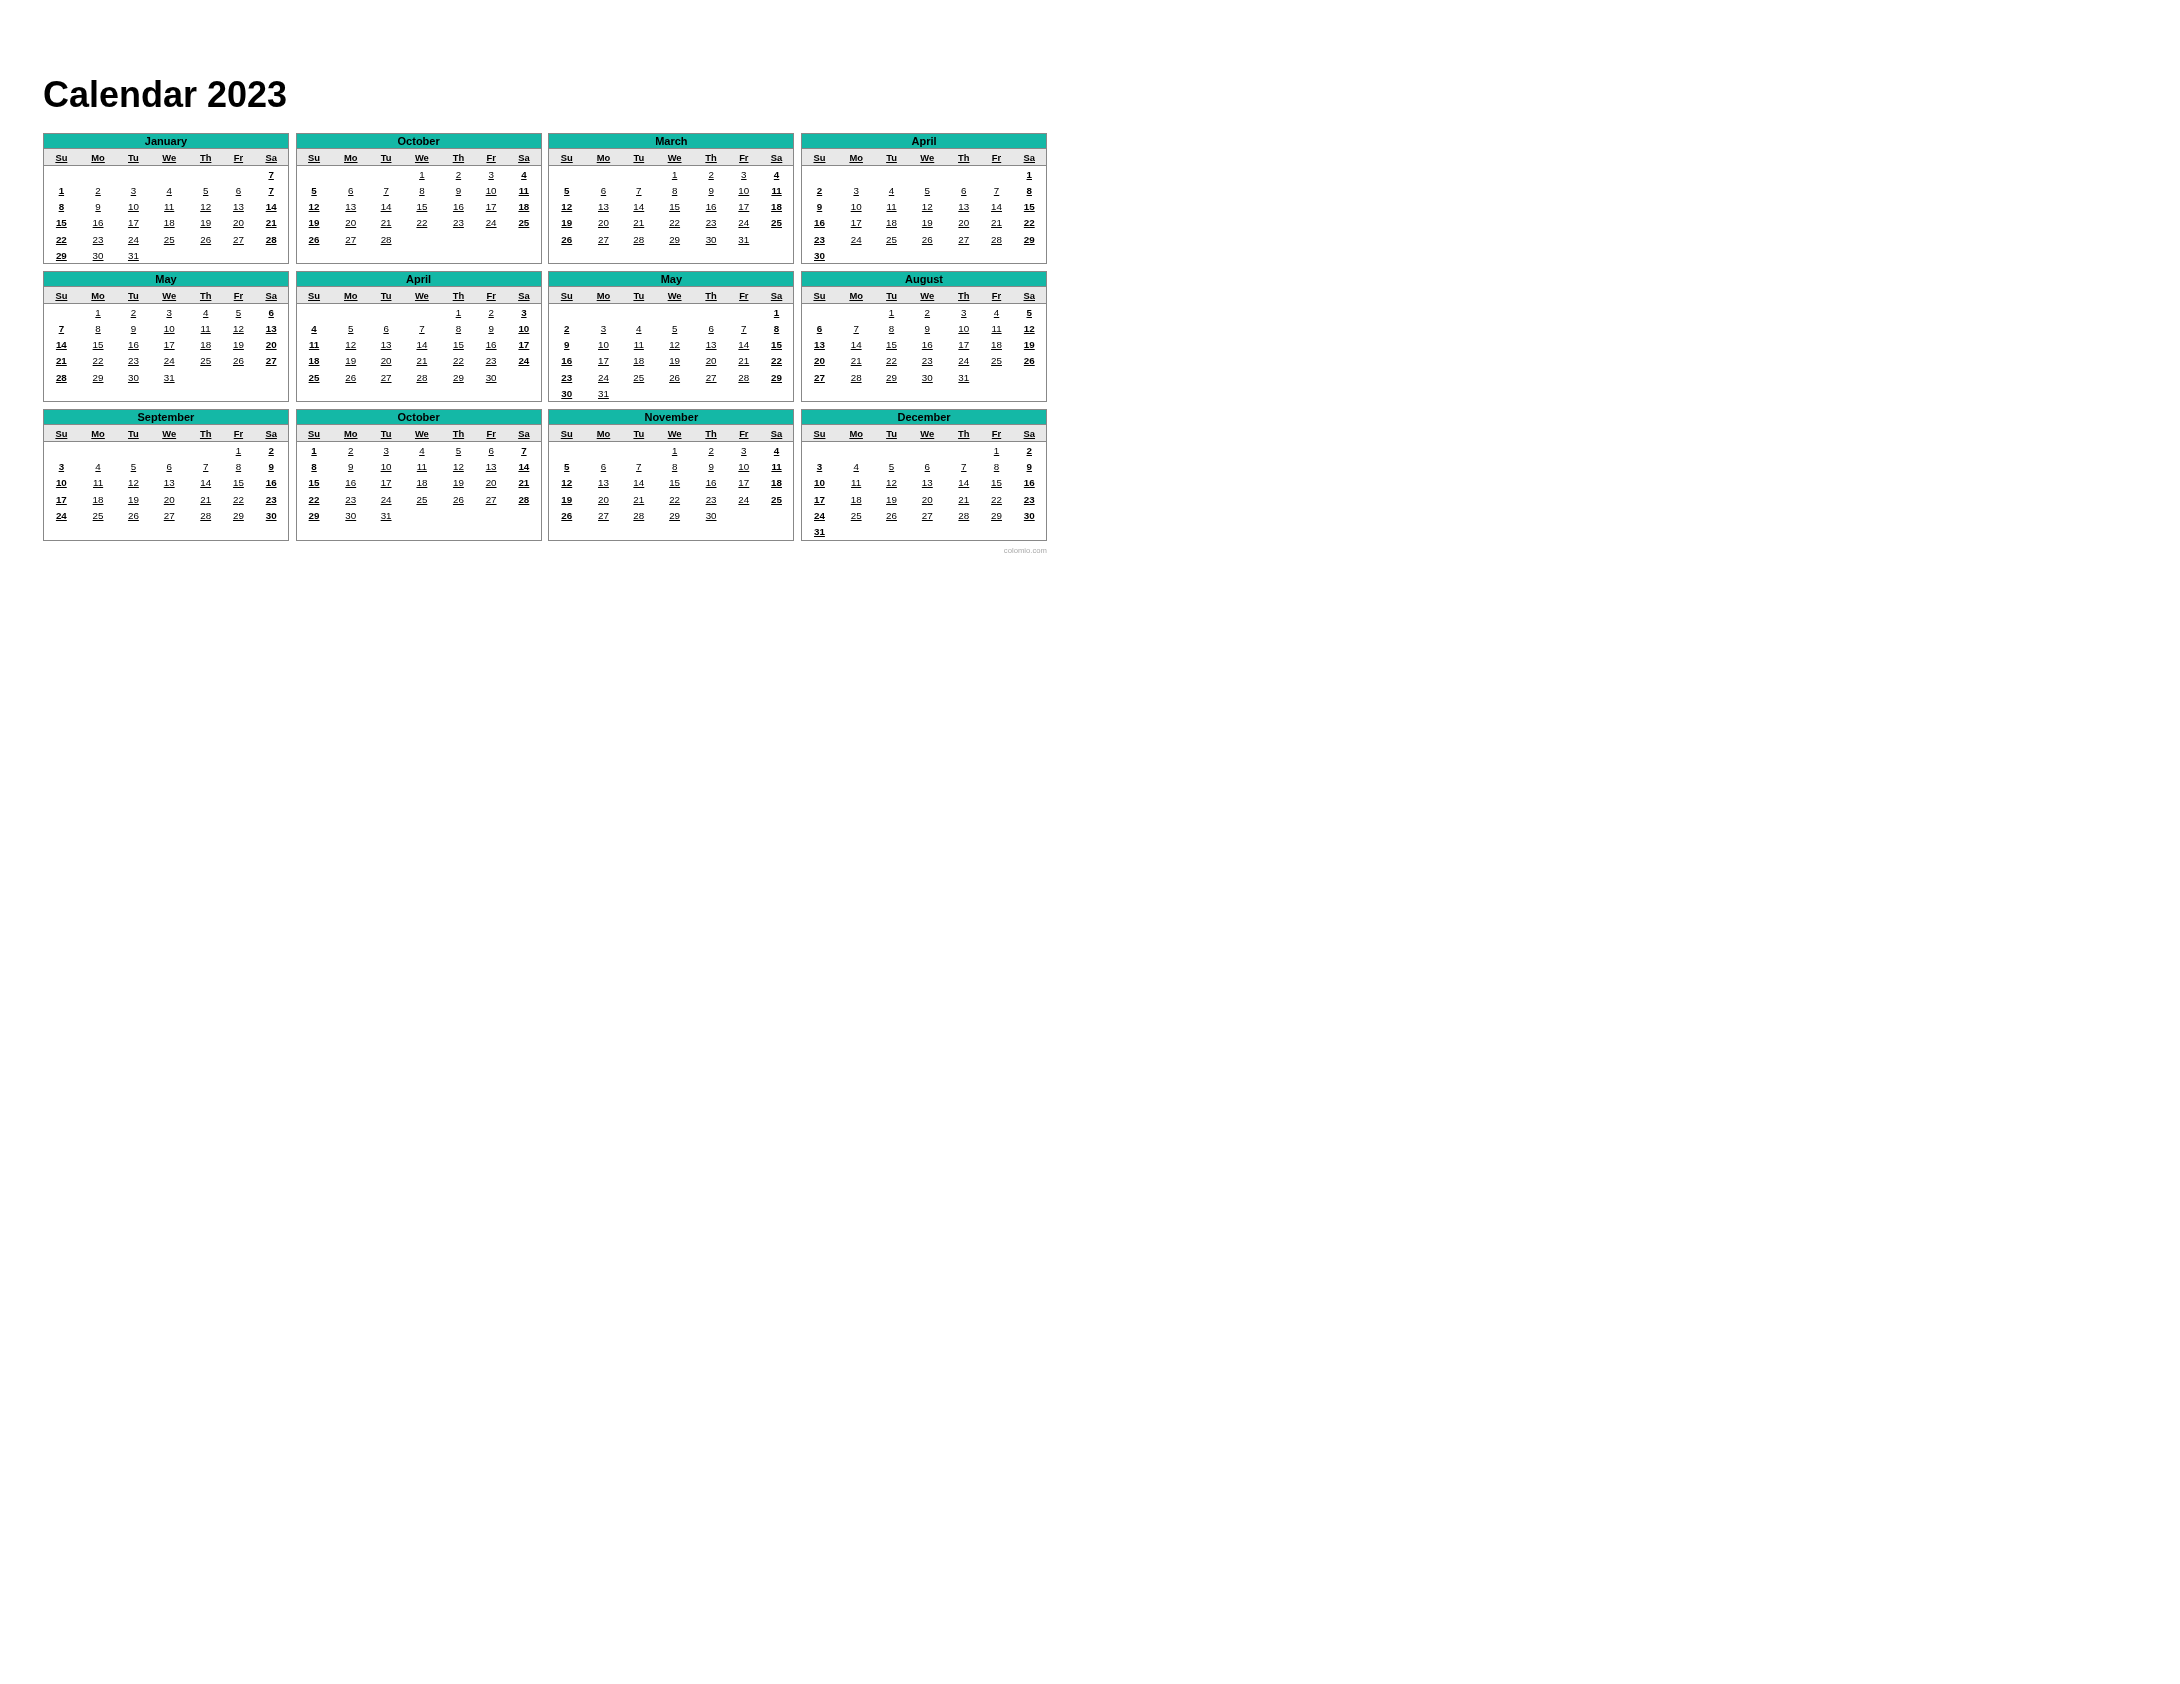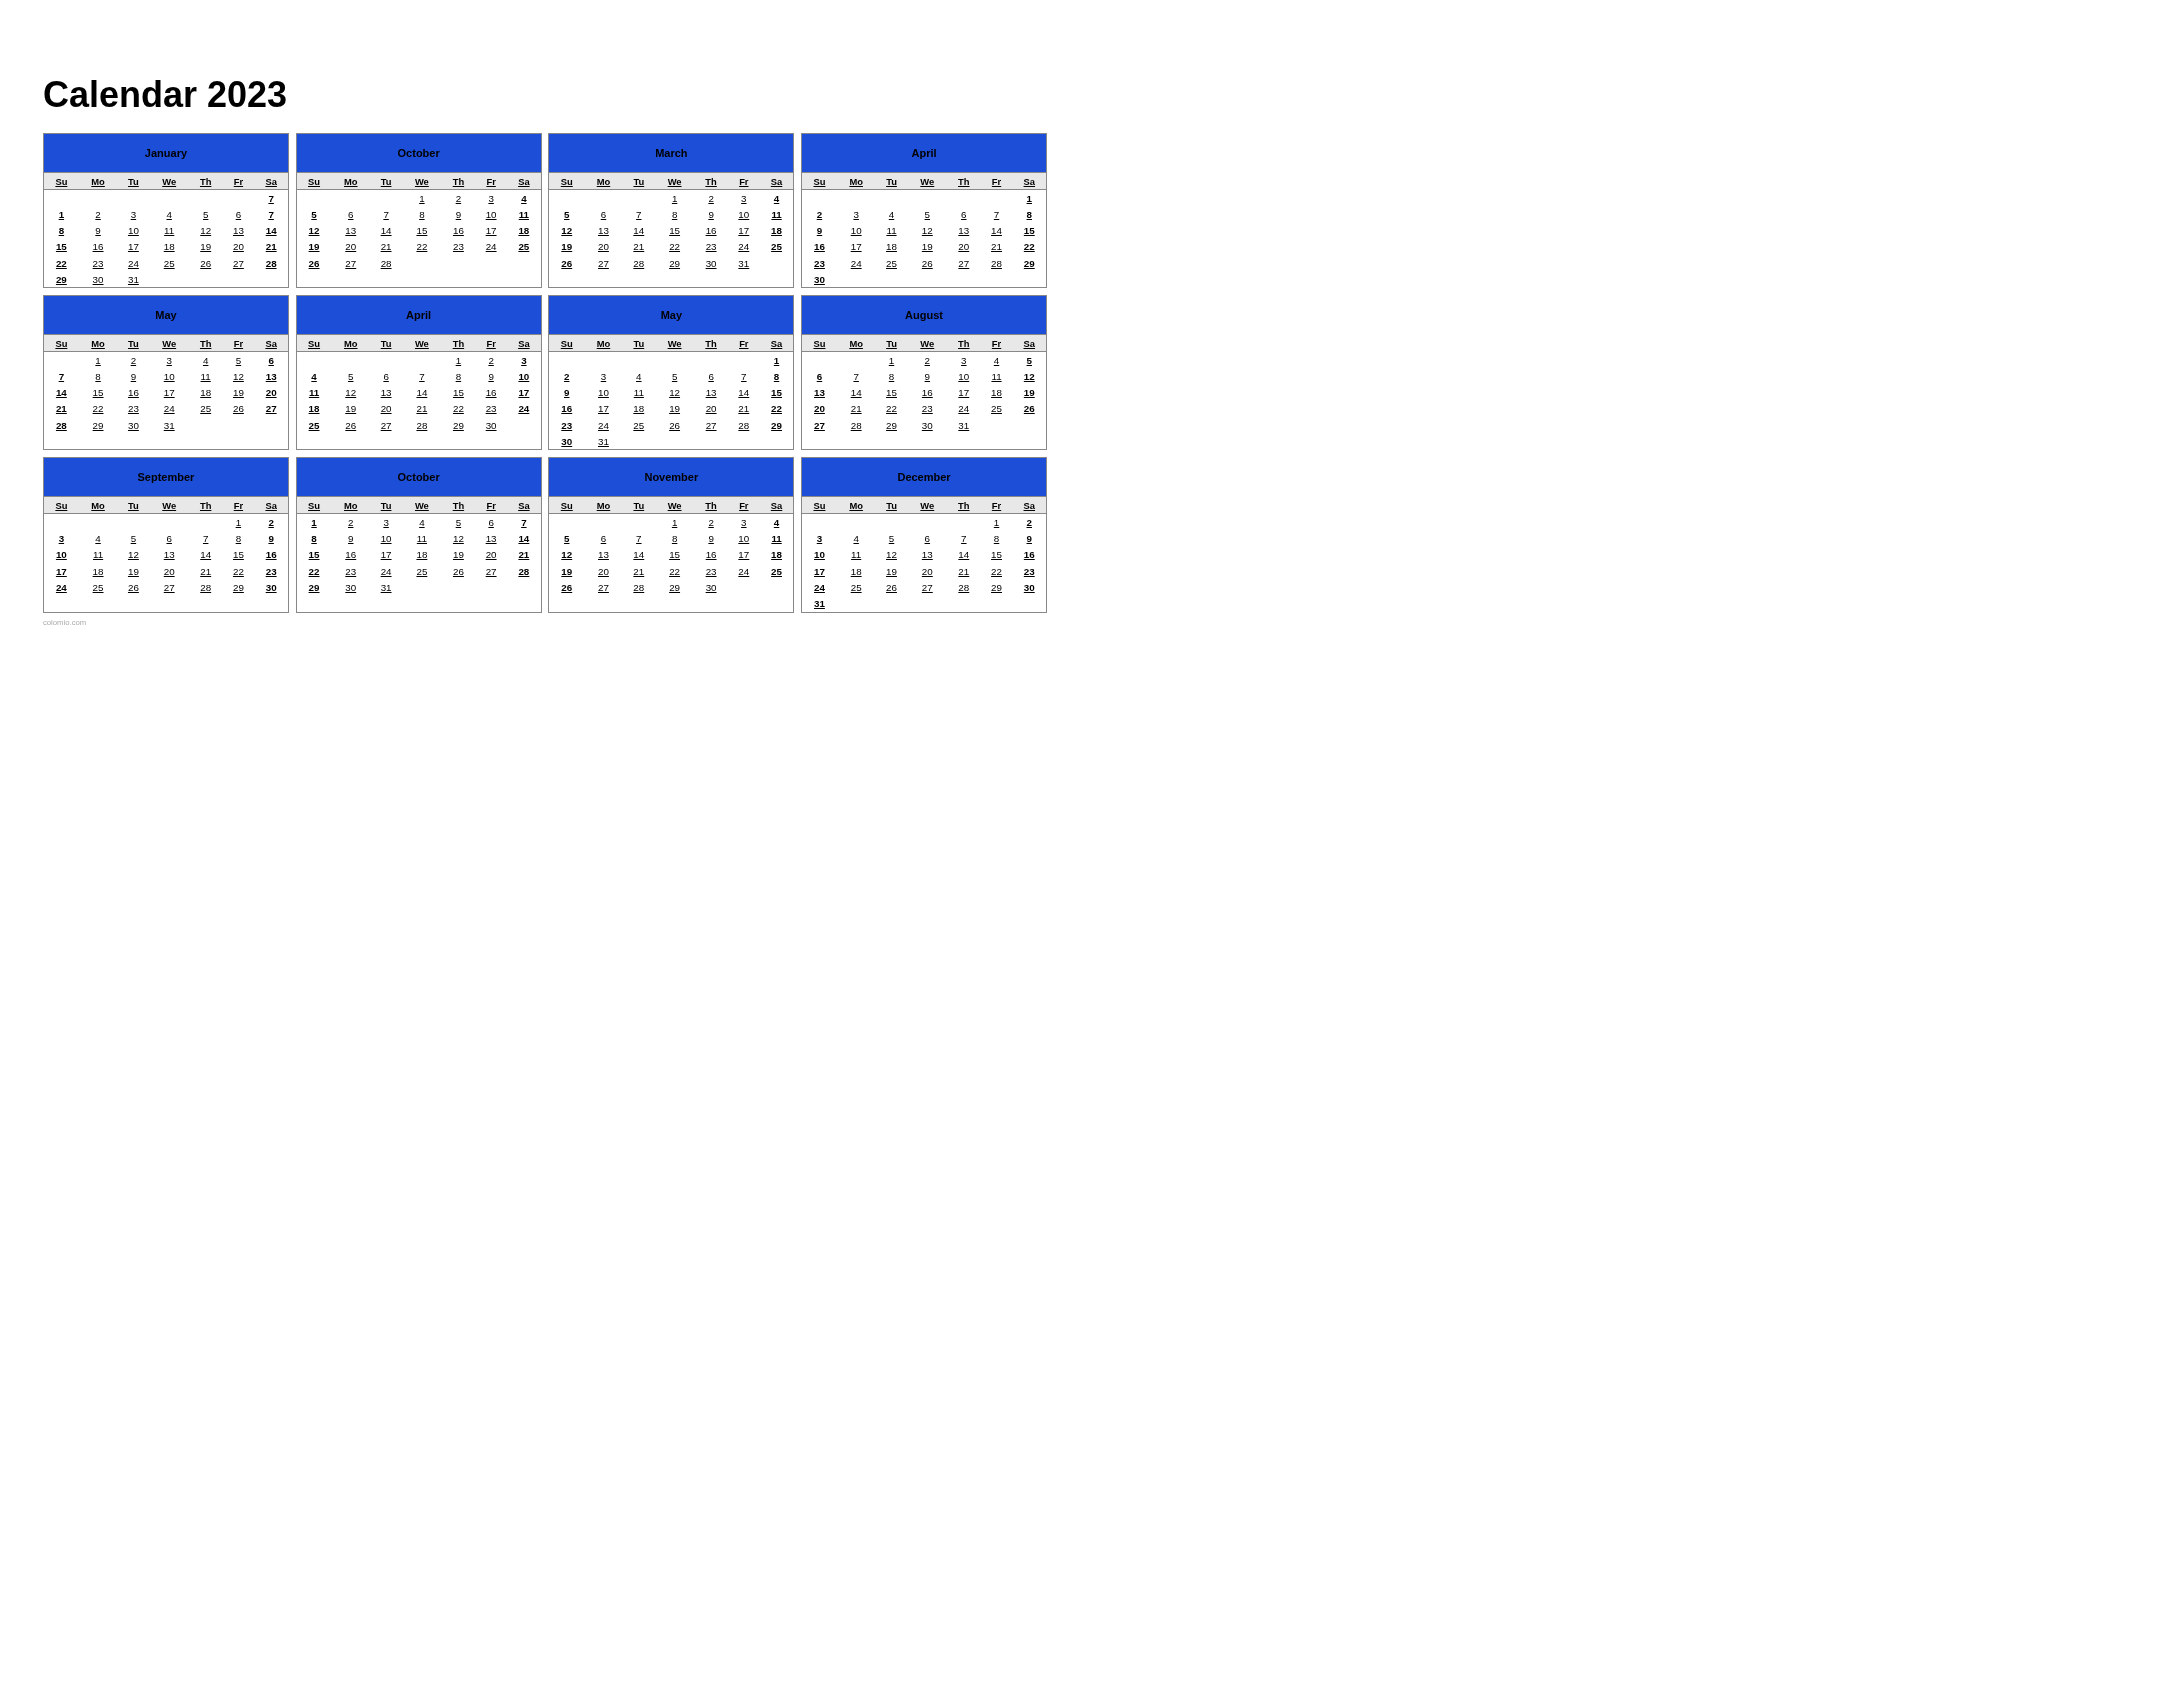--- a/index.html
+++ b/index.html
@@ -19,25 +19,25 @@
     }
     .calendar-grid {
       display: grid;
       grid-template-columns: repeat(4, 1fr);
       gap: 6.8px;
     }
     .month-block {
       border: 0.9px solid #888;
     }
     .month-title {
-      background: #1d4ed8;
+      background: #14b8a6;
       text-align: center;
       font-weight: bold;
       font-size: 11px;
-      padding: 13px 0;
+      padding: 1px 0;
       border-bottom: 0.9px solid #888;
     }
     .month-table {
       width: 100%;
       border-collapse: collapse;
       font-size: 9.8px;
       text-decoration: underline;
     }
     .month-table thead tr {
       background: #e8e8e8;
@@ -55,21 +55,21 @@
       padding: 2.6px 0.9px;
       color: #000;
       font-size: 9.8px;
     }
     .month-table tbody tr td:first-child,
     .month-table tbody tr td:last-child {
       font-weight: bold;
     }
     .month-table tbody td.empty { color: transparent; }
     .watermark {
-      text-align: left;
+      text-align: right;
       font-size: 7.7px;
       color: #aaa;
       margin-top: 5.1px;
     }
   </style>
 </head>
 <body>
 
 <h1>Calendar 2023</h1>
 

